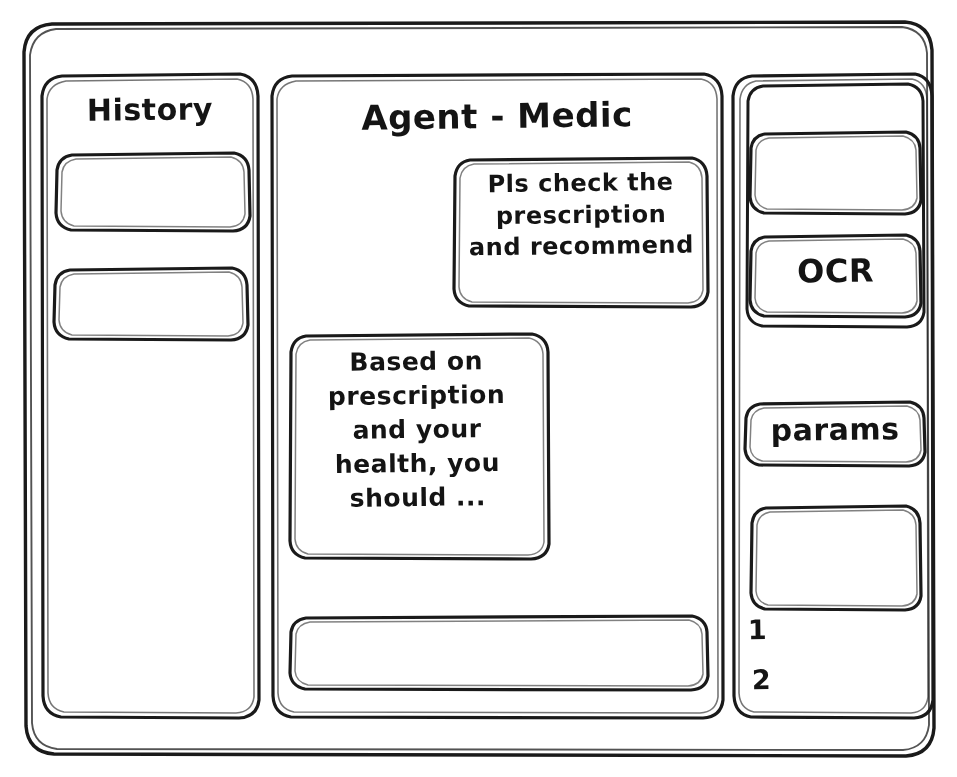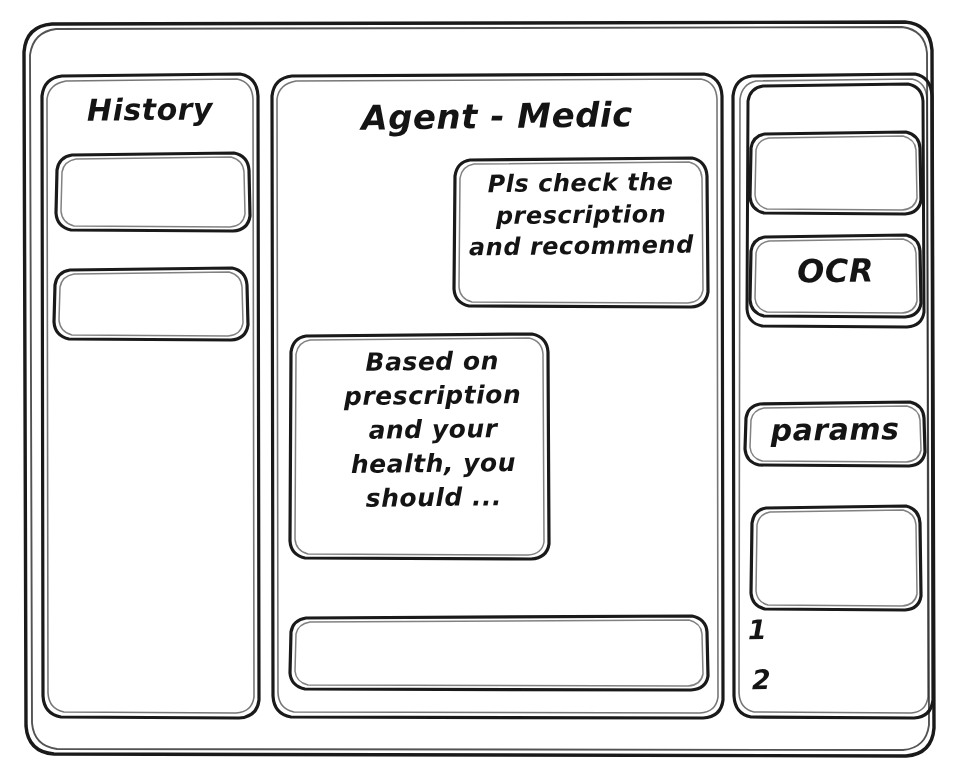--- a/index.html
+++ b/index.html
@@ -13,21 +13,20 @@
     position: relative;
     overflow: hidden;
     font-family: "DejaVu Sans", sans-serif;
   }
 
   #stage {
     position: absolute;
     inset: 0;
     width: 957px;
     height: 777px;
-    font-style: italic;
   }
 
   
   #sketch {
     position: absolute;
     left: 0;
     top: 0;
     width: 957px;
     height: 777px;
     pointer-events: none;
@@ -161,21 +160,21 @@
   </div>
 
   <div class="lbl" id="panel-title">Agent - Medic</div>
 
   <div class="hit" style="left:454px;top:158px;width:254px;height:149px;">
     <span class="lbl" id="user-msg-text" style="left:8px;top:10px;width:238px;">Pls check the
 prescription
 and recommend</span>
   </div>
 
-  <div class="hit" style="left:290px;top:334px;width:259px;height:225px;margin-left:16px;">
+  <div class="hit" style="left:290px;top:334px;width:259px;height:225px;">
     <span class="lbl" id="assistant-msg-text" style="left:10px;top:11px;width:234px;">Based on
 prescription
 and your
 health, you
 should ...</span>
   </div>
 
   <div class="hit" style="left:290px;top:616px;width:418px;height:74px;cursor:text;">
     <span class="lbl" style="left:18px;top:22px;width:380px;font-size:22px;text-align:left;"></span>
   </div>

